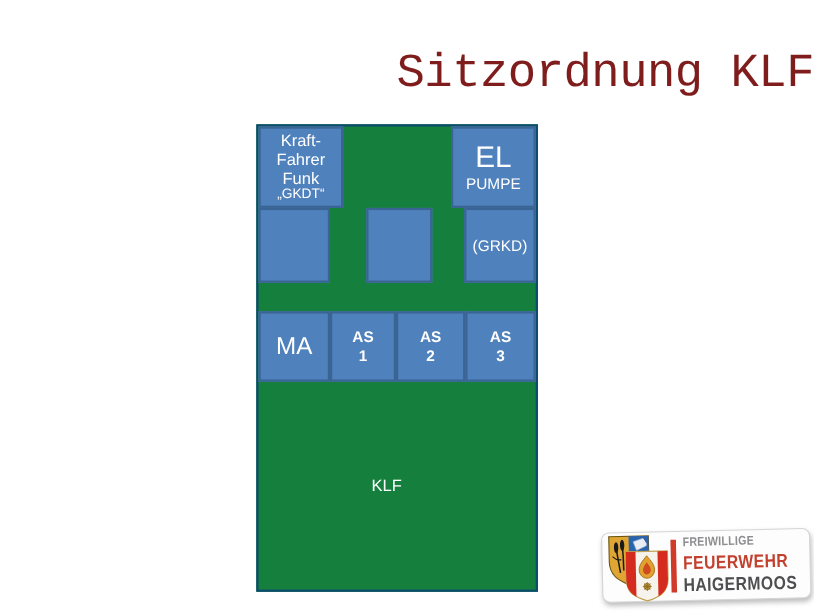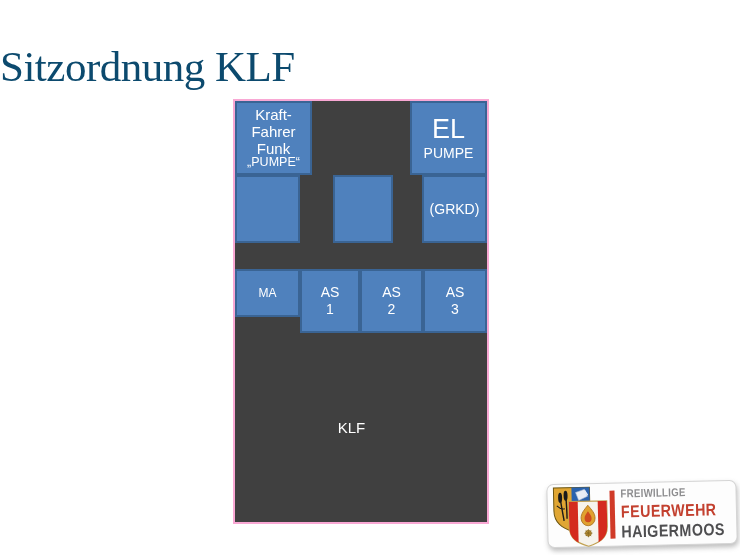--- a/index.html
+++ b/index.html
@@ -7,61 +7,61 @@
     width:740px; height:555px;
     background:#ffffff;
     position:relative;
     overflow:hidden;
     font-family:"Liberation Sans", sans-serif;
   }
 
   
   #title {
     position:absolute; top:42px; left:0; width:100%;
-    text-align:left;
-    font-size:43px; font-weight:400; color:#0c4a6e;
+    text-align:right;
+    font-size:43px; font-weight:400; color:#7f1d1d;
     letter-spacing:-0.5px;
-    font-family:Liberation Serif, serif;
+    font-family:Liberation Mono, monospace;
   }
 
   
   #diagram {
-    position:absolute; left:233px; top:99px;
+    position:absolute; left:233px; top:113px;
     width:256px; height:425px;
     box-sizing:border-box;
-    border:2px solid #f9a8d4;
-    background:#404040;
+    border:2px solid #0c4a6e;
+    background:#15803d;
   }
   .seat {
     position:absolute;
     background:#4f81bd;
     border:2px solid #3a6494;
     box-sizing:border-box;
     color:#ffffff;
     display:flex; flex-direction:column;
     align-items:center; justify-content:center;
     text-align:center;
     font-family:"Liberation Sans", sans-serif;
   }
   #seat-driver  { left:0;     top:0;     width:77px; height:74px; }
   #seat-el      { left:175px; top:0;     width:77px; height:74px; }
   #seat-r2-left { left:0;     top:74px;  width:65px; height:68px; }
   #seat-r2-mid  { left:98px;  top:74px;  width:60px; height:68px; }
   #seat-gkdt    { left:187px; top:74px;  width:65px; height:68px; font-size:14px; }
-  #seat-ma      { left:0;     top:168px; width:65px; height:48px; font-size:12px; }
+  #seat-ma      { left:0;     top:168px; width:65px; height:64px; font-size:22px; }
   #seat-as1     { left:65px;  top:168px; width:60px; height:64px; }
   #seat-as2     { left:125px; top:168px; width:63px; height:64px; }
   #seat-as3     { left:188px; top:168px; width:64px; height:64px; }
 
   .t15 { font-size:15px; line-height:17px; }
   .t11 { font-size:15px; line-height:13px; margin-top:2px;text-align:center; }
   .t12 { font-size:12.5px; line-height:15px; }
   .el-big   { font-size:27px; line-height:29px; }
   .el-small { font-size:14px; line-height:18px; }
-  .as-line  { font-size:14px; line-height:17px; }
+  .as-line  { font-size:14px; line-height:17px;font-weight:bold; }
 
   #klf-zone {
     position:absolute; left:0; top:232px;
     width:233px; height:189px;
     display:flex; align-items:center; justify-content:center;
     color:#ffffff; font-size:15px;
   }
 
   
   #logo {
@@ -92,21 +92,21 @@
 <body>
 
 <div id="title">Sitzordnung KLF</div>
 
 <div id="diagram">
 
   <div class="seat" id="seat-driver">
     <div class="t15">Kraft-</div>
     <div class="t15">Fahrer</div>
     <div class="t11">Funk</div>
-    <div class="t12">„PUMPE“</div>
+    <div class="t12">„GKDT“</div>
   </div>
 
   <div class="seat" id="seat-el">
     <div class="el-big">EL</div>
     <div class="el-small">PUMPE</div>
   </div>
 
   <div class="seat" id="seat-r2-left"></div>
   <div class="seat" id="seat-r2-mid"></div>
 

